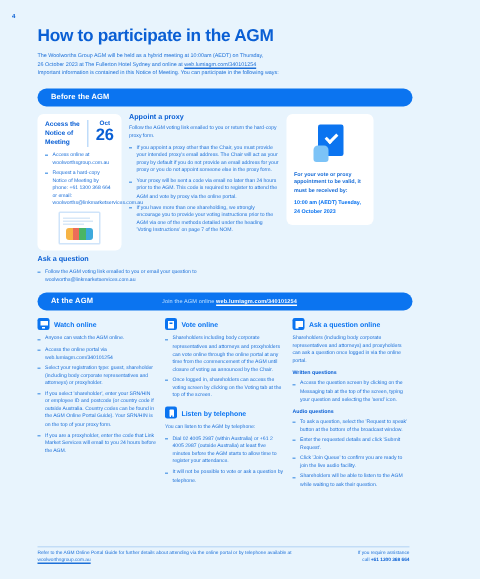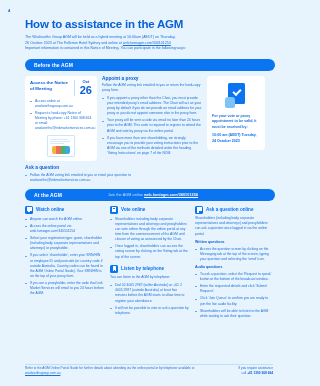--- a/index.html
+++ b/index.html
@@ -27,21 +27,21 @@
     background:#0b74f0;color:#fff;border-radius:8px;
     height:12px;display:flex;align-items:center;
     padding:0 9px;font-size:5px;font-weight:bold;
     letter-spacing:.1px;
   }
   .band .right{margin-left:46px;font-weight:normal;font-size:3.7px;color:#bfe0ff;}
   .band .right u{color:#fff;font-weight:bold;}
 
   
   .before-grid{display:flex;gap:5px;margin-top:5px;}
-  .col-left{width:72px;}
+  .col-left{width:56px;}
   .col-mid{width:100px;}
   .col-right{width:58px;}
 
   .notice-card{
     background:#fff;border-radius:4px;padding:4px 5px;
   }
   .notice-head{display:flex;align-items:flex-start;}
   .notice-title{
     font-size:4.4px;font-weight:bold;line-height:1.35;color:#0a5fd4;
     width:44px;
@@ -134,21 +134,21 @@
 </style>
 </head>
 <body>
 
 <div class="page">
 
   <div class="pagenum">4</div>
 
   <div class="content">
 
-    <h1>How to assistance in the AGM</h1>
+    <h1>How to participate in the AGM</h1>
 
     <p class="intro">
       <span>The Woolworths Group AGM will be held as a hybrid meeting at 10:00am (AEDT) on Thursday,</span><br>
       <span>26 October 2023 at The Fullerton Hotel Sydney and online at </span><a class="u">web.lumiagm.com/340101254</a><br>
       <span>Important information is contained in this Notice of Meeting. You can participate in the following ways:</span>
     </p>
 
     <div class="band">
       <span>Before the AGM</span>
     </div>

